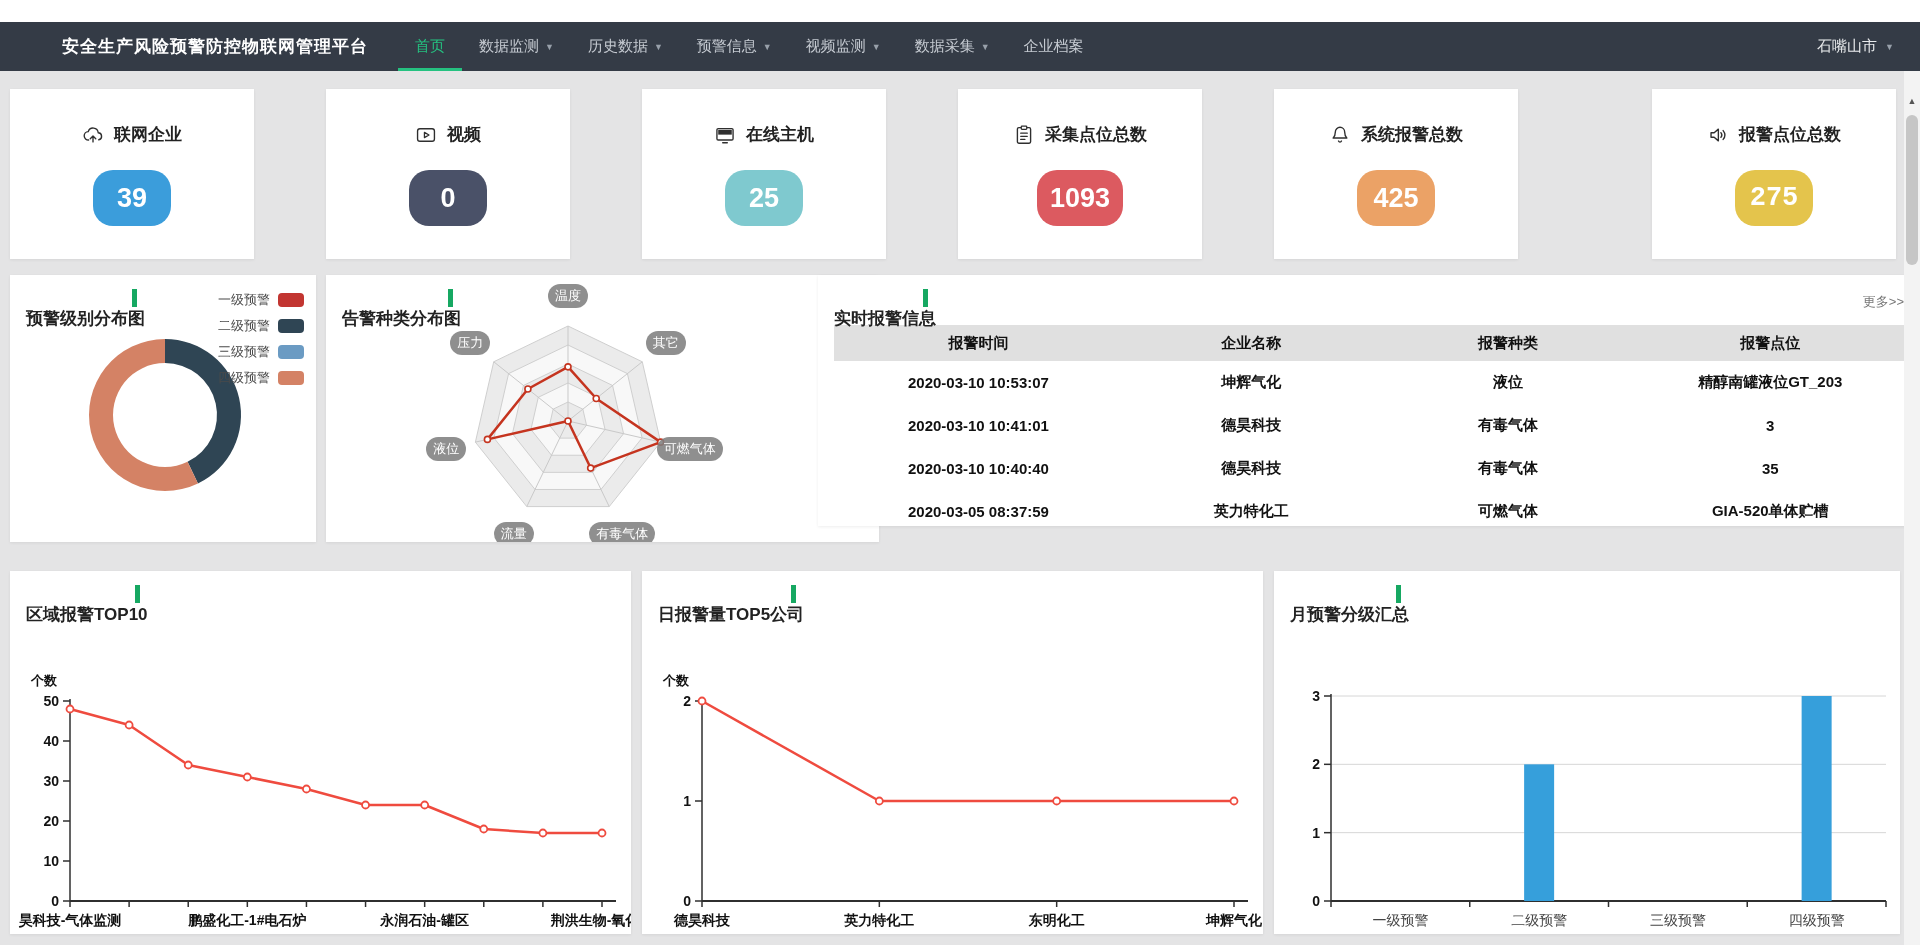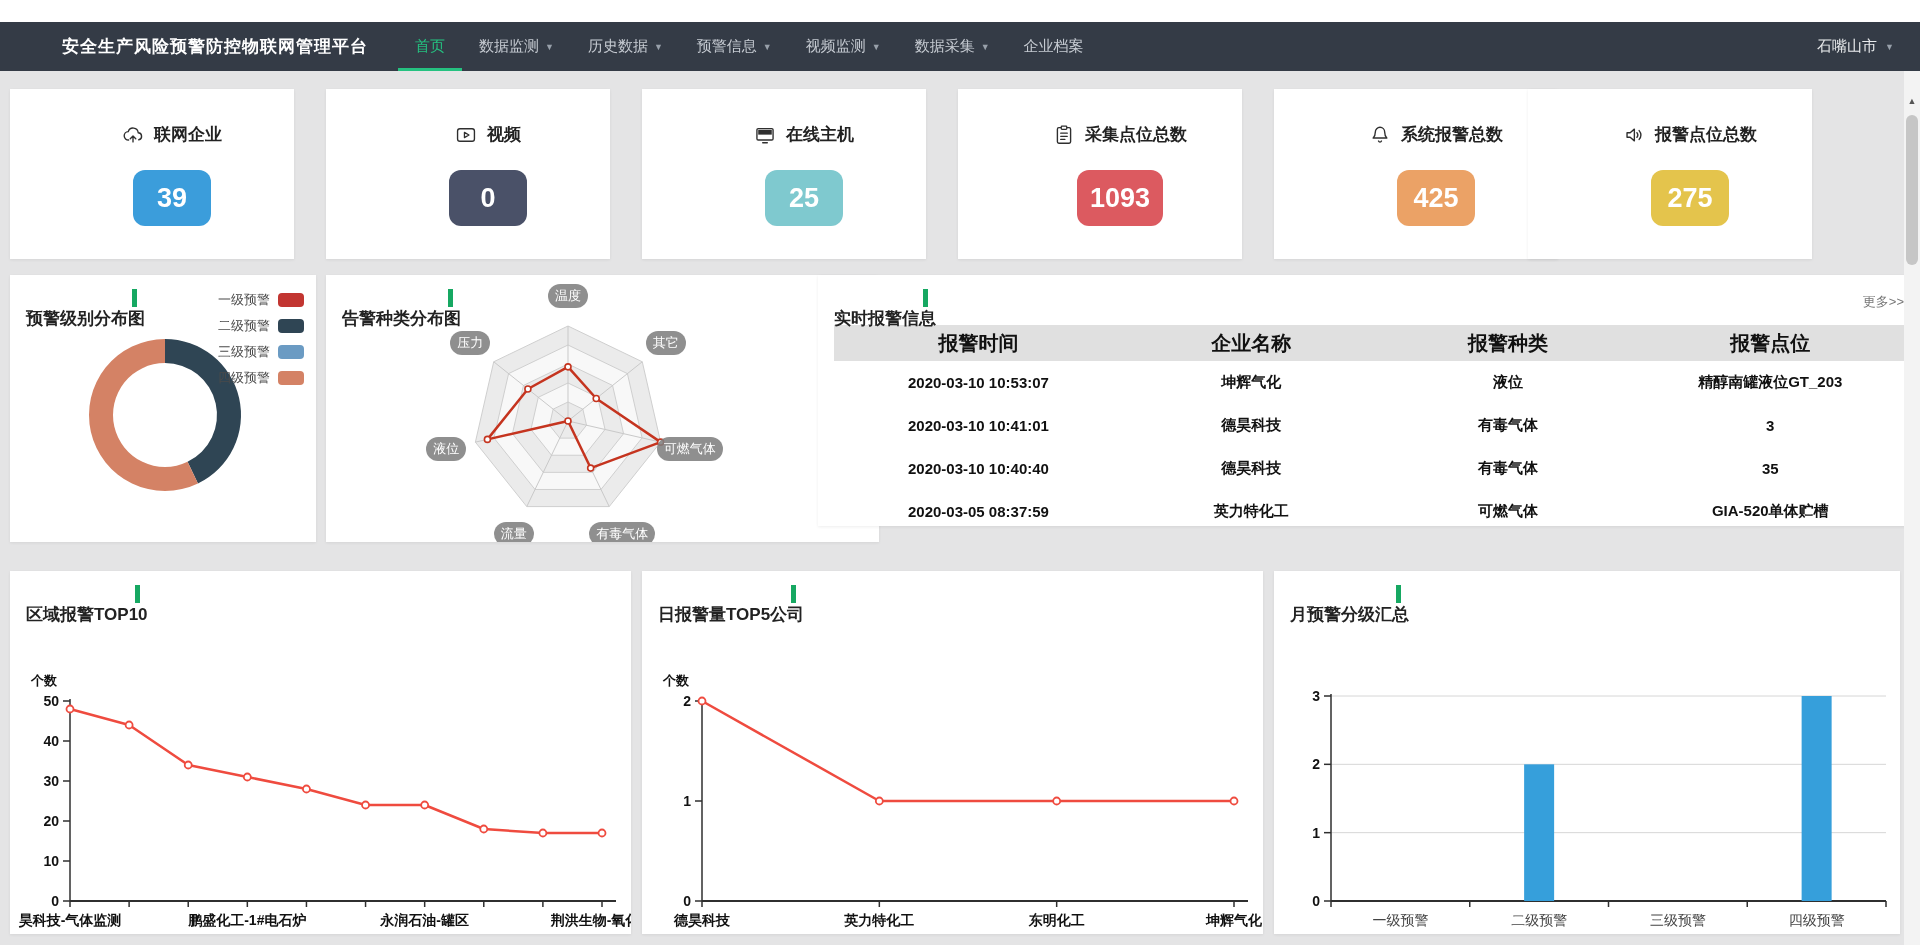--- a/index.html
+++ b/index.html
@@ -15,41 +15,41 @@
   .nav-item.active{color:#25c180;box-shadow:inset 0 -3px 0 #25c180;}
   .caret{font-size:9px;color:#98a0aa;}
   .nav-region{margin-left:auto;margin-right:26px;display:flex;align-items:center;gap:8px;
               color:#e8eaec;font-size:15px;cursor:pointer;}
   
   .card{position:absolute;background:#fff;box-shadow:0 1px 3px rgba(0,0,0,.07);overflow:hidden;}
   .panel-title{position:absolute;top:14px;left:16px;display:flex;align-items:flex-end;
                font-size:17px;font-weight:bold;color:#222;z-index:3;flex-direction:column;}
   .green-bar{width:5px;height:18px;background:#16a862;margin-right:8px;}
   
-  .stat-card{top:67px;width:244px;height:170px;text-align:center;padding-left:40px;}
+  .stat-card{top:67px;width:244px;height:170px;text-align:center;}
   .stat-head{margin-top:34px;display:flex;align-items:center;justify-content:center;gap:10px;
              font-size:17px;font-weight:bold;color:#222;}
   .stat-icon svg{width:22px;height:22px;display:block;}
   .stat-badge{display:inline-block;margin-top:24px;min-width:52px;padding:0 13px;height:56px;
-              line-height:56px;border-radius:12px;color:#fff;font-size:27px;font-weight:bold;}
+              line-height:56px;border-radius:20px;color:#fff;font-size:27px;font-weight:bold;}
   
   .pie-legend{position:absolute;top:16px;right:12px;z-index:3;}
   .legend-row{display:flex;align-items:center;justify-content:flex-end;gap:8px;margin-bottom:8px;
               cursor:pointer;}
   .legend-label{font-size:13px;color:#4a4a4a;}
   .legend-swatch{width:26px;height:14px;border-radius:4px;}
   
   .radar-pill{position:absolute;transform:translate(-50%,-50%);background:rgba(128,128,128,.88);
               color:#fff;font-size:13px;padding:3px 7px;border-radius:12px;white-space:nowrap;text-align:center;}
   
   .more-link{position:absolute;top:18px;right:16px;font-size:13px;color:#777;cursor:pointer;z-index:3;}
   .rt-table{position:absolute;left:16px;right:16px;top:50px;}
   .rt-head,.rt-row{display:grid;grid-template-columns:27% 24% 24% 25%;align-items:center;
                    text-align:center;}
-  .rt-head{background:#e0e0e0;height:36px;font-size:20px;font-weight:bold;color:#111;}
+  .rt-head{background:#e0e0e0;height:36px;font-size:15px;font-weight:bold;color:#111;}
   .rt-row{height:43px;font-size:15px;font-weight:600;color:#111;cursor:pointer;}
   .abs-svg{position:absolute;left:0;top:0;}
   
   .v-scroll{position:absolute;left:1904px;top:49px;width:16px;height:896px;background:#f3f3f3;}
   .v-arrow{position:absolute;left:0;top:22px;width:16px;height:16px;font-size:9px;color:#555;
            display:flex;align-items:center;justify-content:center;cursor:pointer;}
   .v-thumb{position:absolute;left:2px;top:44px;width:12px;height:150px;background:#c6c6c6;
            border-radius:6px;cursor:pointer;}
   .strip-white{position:absolute;left:0;top:929px;width:1904px;height:12px;background:#fff;}
   .strip-blue{position:absolute;left:0;top:941px;width:1904px;height:4px;background:#c5d6e6;}
@@ -139,21 +139,21 @@
         </div><div class="stat-badge" style="background: rgb(220, 90, 96);">1093</div></section>
       <section class="card stat-card" style="left: 1274px;"><div class="stat-head">
           <span class="stat-icon">
             <svg viewBox="0 0 24 24">
               <path d="M12 3.6a5.1 5.1 0 0 0-5.1 5.1c0 4.2-1.5 5.6-2.4 6.6h15c-.9-1-2.4-2.4-2.4-6.6A5.1 5.1 0 0 0 12 3.6z" fill="none" stroke="#2f2f2f" stroke-width="1.5" stroke-linejoin="round"></path>
               <path d="M10.4 18.6a1.7 1.7 0 0 0 3.2 0" fill="none" stroke="#2f2f2f" stroke-width="1.5" stroke-linecap="round"></path>
             </svg>
           </span>
           <span>系统报警总数</span>
         </div><div class="stat-badge" style="background: rgb(235, 162, 102);">425</div></section>
-      <section class="card stat-card" style="left: 1528px;"><div class="stat-head">
+      <section class="card stat-card" style="left: 1652px; font-family: Liberation Mono, monospace;"><div class="stat-head">
           <span class="stat-icon">
             <svg viewBox="0 0 24 24">
               <path d="M4.4 9.6v4.8h3.4l4.6 4V5.6l-4.6 4z" fill="none" stroke="#2f2f2f" stroke-width="1.5" stroke-linejoin="round"></path>
               <path d="M15.2 9.4a4.2 4.2 0 0 1 0 5.2" fill="none" stroke="#2f2f2f" stroke-width="1.5" stroke-linecap="round"></path>
               <path d="M17.6 7.2a7.6 7.6 0 0 1 0 9.6" fill="none" stroke="#2f2f2f" stroke-width="1.5" stroke-linecap="round"></path>
             </svg>
           </span>
           <span>报警点位总数</span>
         </div><div class="stat-badge" style="background: rgb(228, 196, 76);">275</div></section>
     </div>

